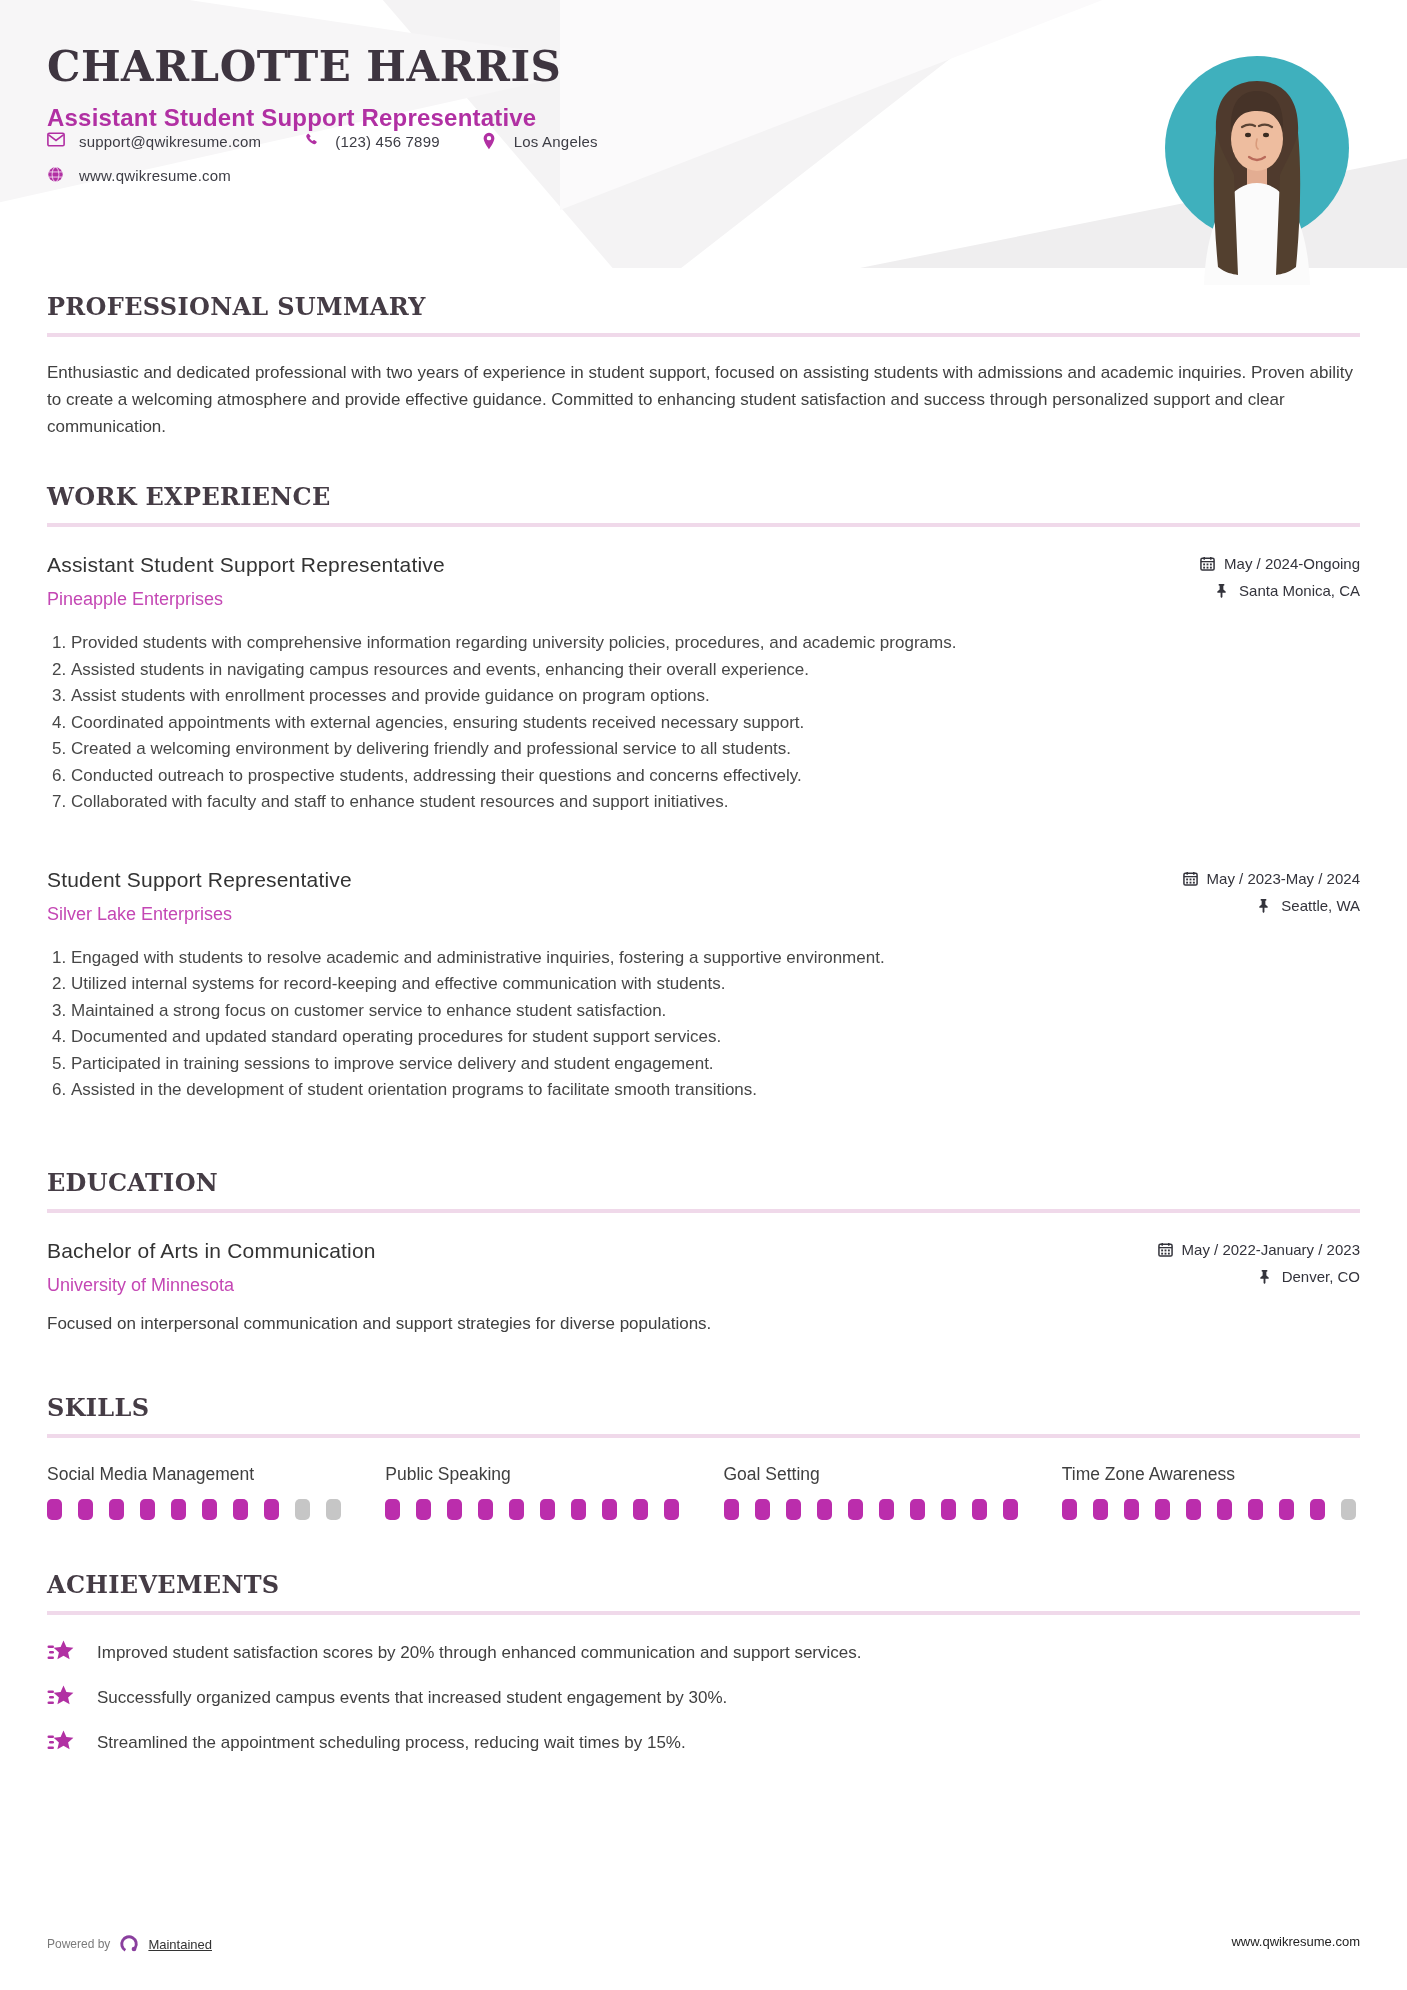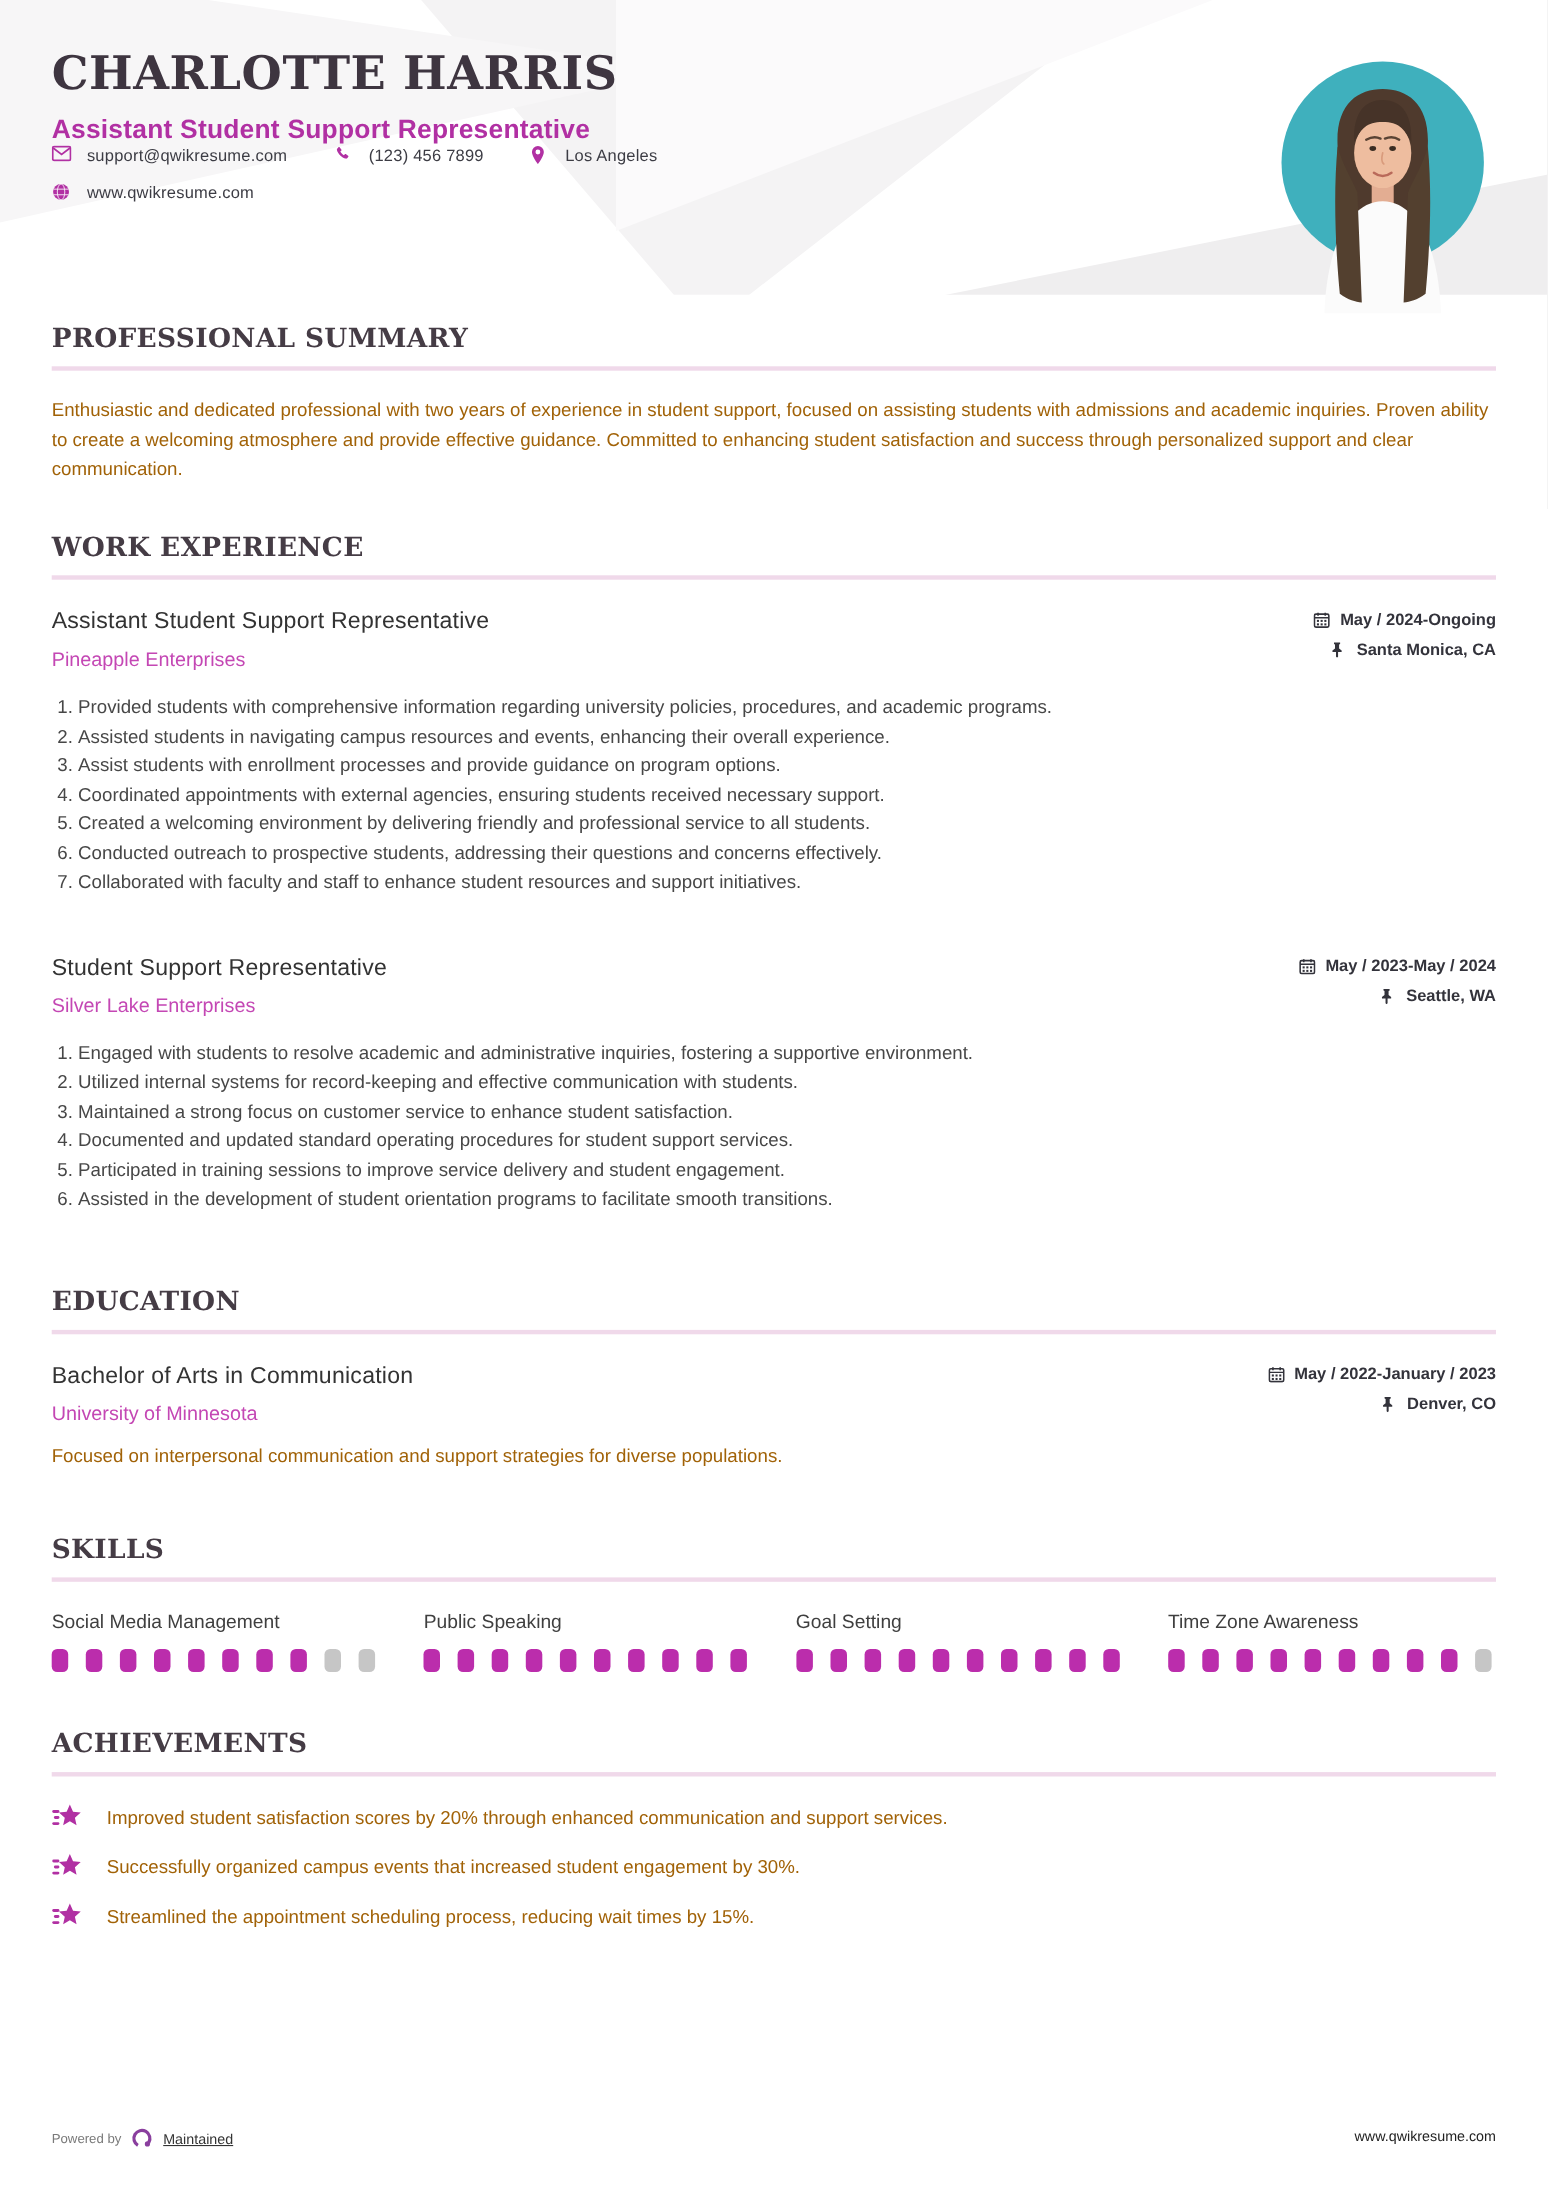--- a/index.html
+++ b/index.html
@@ -29,31 +29,31 @@
   .contact-text { font-size:15px; color:#3c3c44; letter-spacing:0.2px; }
   .cicon { width:18px; height:18px; display:inline-flex; }
   .avatar-wrap { position:absolute; top:55px; right:57px; width:186px; height:230px; }
   
   .content { padding:0 47px; flex:none; }
   .section-heading {
     font-family:"DejaVu Serif","Liberation Serif",serif; font-weight:bold;
     font-size:24px; color:#453c45; letter-spacing:0.3px;
   }
   .rule { height:4px; background:#f0d9ea; border:none; margin-top:12px; }
-  .body-text { font-size:17px; color:#a16207; line-height:27px; }
+  .body-text { font-size:17px; color:#404040; line-height:27px; }
   .sec { margin-top:42px; }
   .sec-summary { margin-top:24px; }
   .summary-text { margin-top:22px; }
   
   .job { margin-top:26px; }
   .job + .job { margin-top:52px; }
   .job-head { display:flex; justify-content:space-between; align-items:flex-start; }
   .job-title { font-size:21px; color:#333333; letter-spacing:0.2px; }
   .job-company { margin-top:12px; font-size:18px; }
-  .job-meta { text-align:left; flex:none; padding-top:2px;font-weight:bold; }
+  .job-meta { text-align:left; flex:none; padding-top:2px; }
   .meta-line { display:flex; justify-content:flex-end; align-items:center; gap:9px; font-size:15px; color:#33333b; }
   .meta-line + .meta-line { margin-top:10px; }
   .micon { width:15px; height:15px; display:inline-flex; }
   .job-bullets { margin-top:20px; padding-left:24px; }
   .job-bullets li { font-size:17px; color:#474747; line-height:26.5px; }
   
   .edu-desc { margin-top:14px; }
   
   .skills-grid { margin-top:26px; display:grid; grid-template-columns:repeat(4,1fr); column-gap:40px; }
   .skill-name { font-size:17.5px; color:#3f3f3f; }

